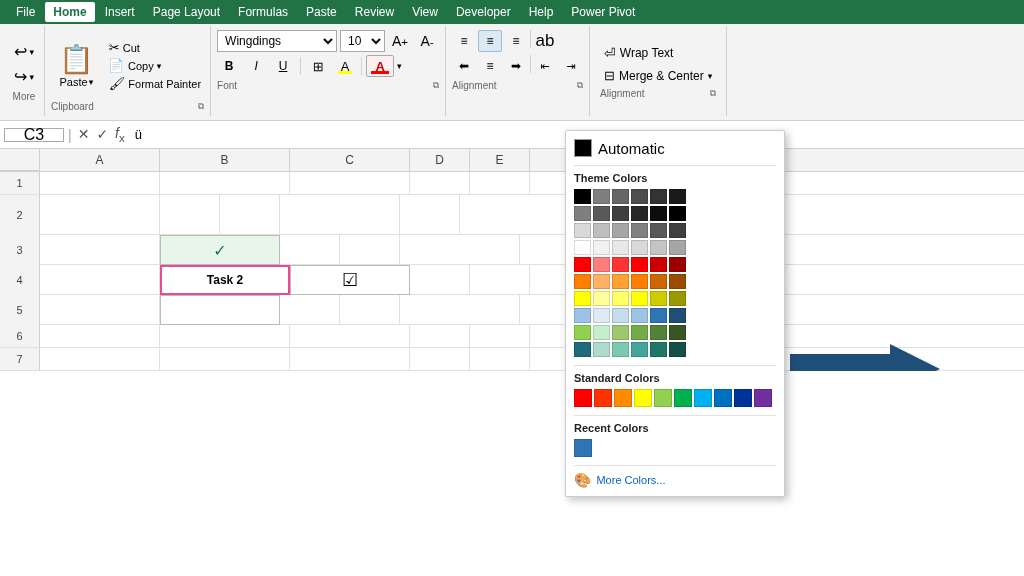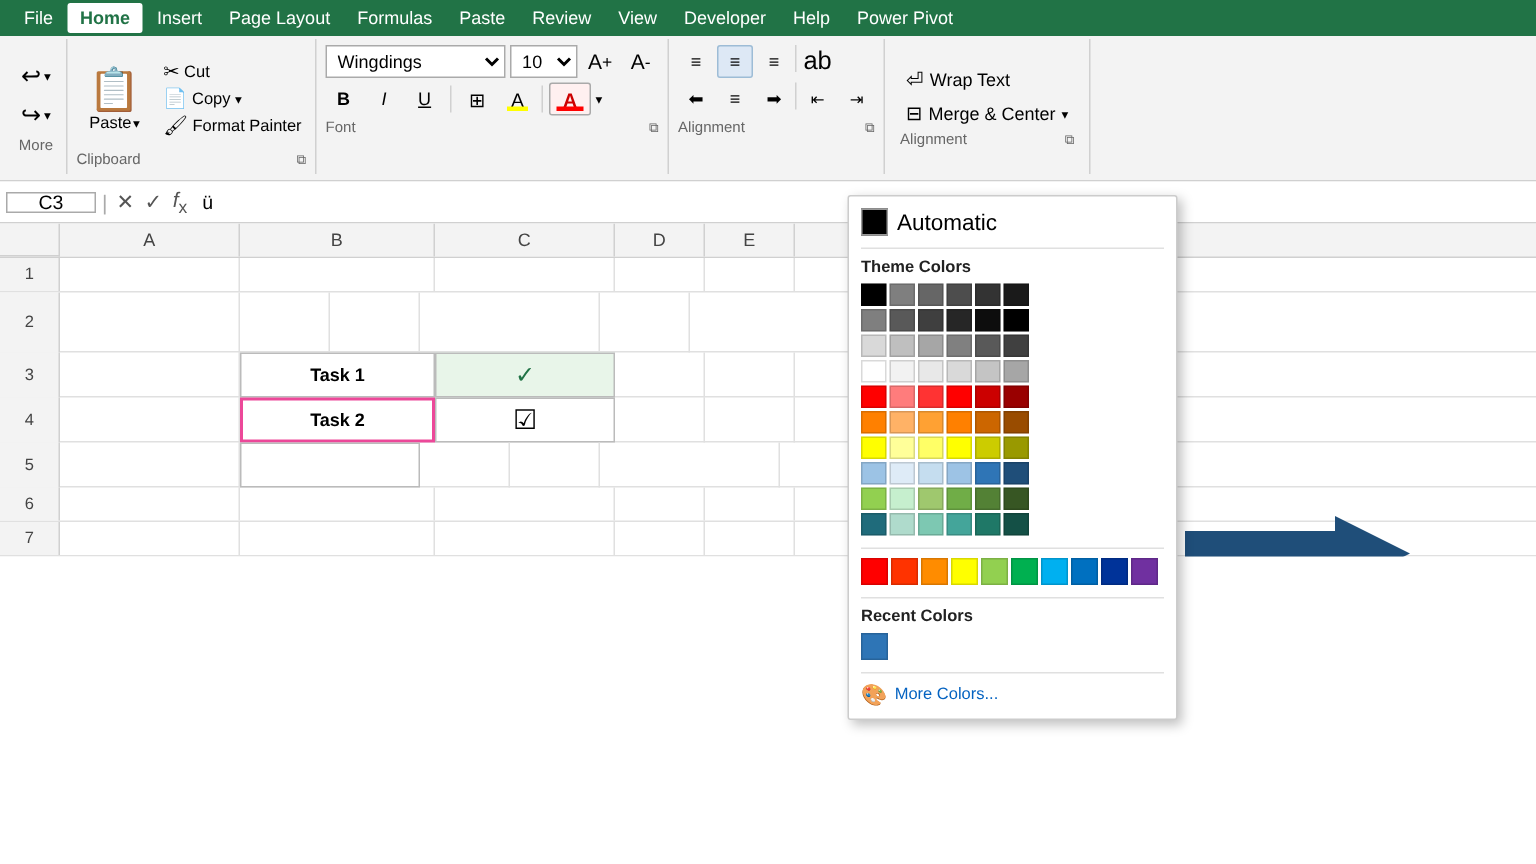--- a/index.html
+++ b/index.html
@@ -23,21 +23,21 @@
     .font-size-select { width: 45px; height: 22px; font-size: 12px; border: 1px solid #aaa; background: white; padding: 0 3px; }
     .ribbon-btn { display: flex; align-items: center; justify-content: center; width: 24px; height: 22px; cursor: pointer; border-radius: 2px; border: 1px solid transparent; font-size: 12px; }
     .ribbon-btn.bold { font-weight: bold; }
     .ribbon-btn.italic { font-style: italic; }
     .ribbon-btn.underline { text-decoration: underline; }
     .color-btn { display: flex; align-items: center; justify-content: center; width: 28px; height: 22px; cursor: pointer; border-radius: 2px; border: 1px solid transparent; font-size: 12px; position: relative; }
     .color-indicator { position: absolute; bottom: 2px; left: 4px; right: 4px; height: 3px; }
 
     
     .formula-bar { display: flex; align-items: center; border-bottom: 1px solid #d0d0d0; padding: 2px 4px; gap: 4px; background: white; height: 28px; }
-    .cell-ref { width: 60px; height: 14px; border: 1px solid #aaa; text-align: center; font-size: 13px; display: flex; align-items: center; justify-content: center; }
+    .cell-ref { width: 60px; height: 14px; border: 1px solid #aaa; text-align: center; font-size: 16px; display: flex; align-items: center; justify-content: center; }
     .formula-icons { display: flex; gap: 3px; align-items: center; }
     .formula-icon { font-size: 14px; cursor: pointer; color: #555; padding: 0 2px; }
     .formula-input { flex: 1; height: 22px; border: none; outline: none; font-size: 13px; padding: 0 4px; }
 
     
     .spreadsheet { display: flex; flex-direction: column; overflow: hidden; }
     .col-headers { display: flex; border-bottom: 1px solid #d0d0d0; background: #f3f3f3; }
     .corner-cell { width: 40px; min-width: 40px; height: 22px; border-right: 1px solid #d0d0d0; border-bottom: 1px solid #d0d0d0; background: #f3f3f3; }
     .col-header { height: 22px; border-right: 1px solid #d0d0d0; display: flex; align-items: center; justify-content: center; font-size: 12px; color: #444; background: #f3f3f3; }
     .row { display: flex; border-bottom: 1px solid #e0e0e0; }
@@ -256,21 +256,20 @@
     <div class="cell" style="width:120px;height:40px;"></div>
     <div class="cell" style="width:60px;height:40px;"></div>
     <div class="cell" style="width:60px;height:40px;"></div>
     <div class="cell" style="width:120px;height:40px;"></div>
     <div class="cell" style="width:60px;height:40px;"></div>
   </div>
 
   <div class="row" style="height:30px;">
     <div class="row-header" style="height:30px;">3</div>
     <div class="cell" style="width:120px;height:30px;"></div>
-    <div class="cell todo-cell" style="width:130px;height:30px;border:1px solid #bbb;">Task 1</div>
     <div class="cell" style="width:120px;height:30px;border:1px solid #bbb;background:#e8f5e9;">
       <span class="todo-check">✓</span>
     </div>
     <div class="cell" style="width:60px;height:30px;"></div>
     <div class="cell" style="width:60px;height:30px;"></div>
     <div class="cell" style="width:120px;height:30px;"></div>
     <div class="cell" style="width:60px;height:30px;"></div>
   </div>
 
   <div class="row" style="height:30px;">
@@ -406,20 +405,21 @@
         <div class="cp-swatch" style="background: rgb(153, 76, 0);"></div>
         <div class="cp-swatch" style="background: rgb(153, 153, 0);"></div>
         <div class="cp-swatch" style="background: rgb(31, 78, 121);"></div>
         <div class="cp-swatch" style="background: rgb(55, 86, 35);"></div>
         <div class="cp-swatch" style="background: rgb(20, 80, 70);"></div>
       </div>
     </div>
 
   <hr class="cp-divider">
 
+  <div class="cp-section-title">Standard Colors</div>
   <div class="cp-std-row" id="std-colors">
       <div class="cp-swatch" style="background: rgb(255, 0, 0); width: 18px; height: 18px;"></div>
       <div class="cp-swatch" style="background: rgb(255, 51, 0); width: 18px; height: 18px;"></div>
       <div class="cp-swatch" style="background: rgb(255, 140, 0); width: 18px; height: 18px;"></div>
       <div class="cp-swatch" style="background: rgb(255, 255, 0); width: 18px; height: 18px;"></div>
       <div class="cp-swatch" style="background: rgb(146, 208, 80); width: 18px; height: 18px;"></div>
       <div class="cp-swatch" style="background: rgb(0, 176, 80); width: 18px; height: 18px;"></div>
       <div class="cp-swatch" style="background: rgb(0, 176, 240); width: 18px; height: 18px;"></div>
       <div class="cp-swatch" style="background: rgb(0, 112, 192); width: 18px; height: 18px;"></div>
       <div class="cp-swatch" style="background: rgb(0, 51, 153); width: 18px; height: 18px;"></div>

